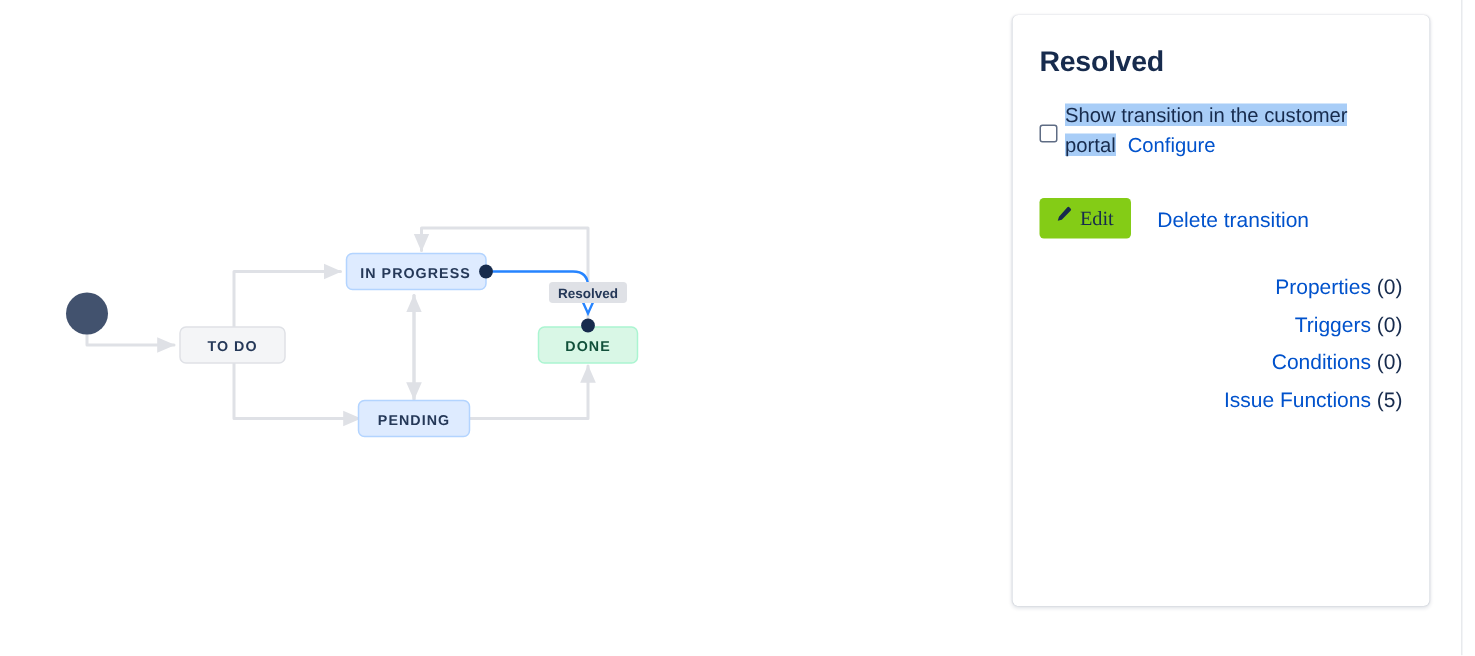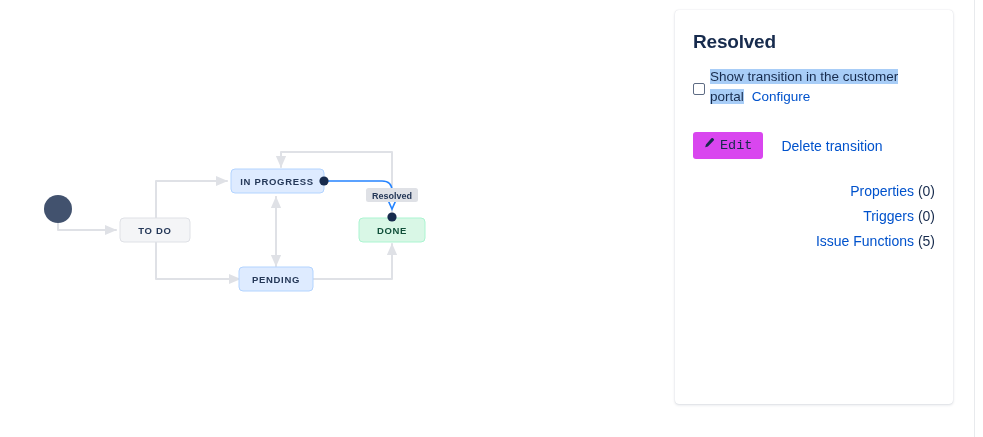--- a/index.html
+++ b/index.html
@@ -133,25 +133,25 @@
   
   .actions-row {
     display: flex;
     align-items: center;
     margin-bottom: 20px;
   }
   .edit-button {
     display: inline-flex;
     align-items: center;
     gap: 5px;
-    background: #d946ef;
+    background: #84cc16;
     border: none;
     border-radius: 3px;
     padding: 5px 11px 5px 9px;
-    font-family: Liberation Mono, monospace;
+    font-family: Liberation Serif, serif;
     font-size: 13.5px;
     color: #172b4d;
     cursor: pointer;
   }
   .pencil-icon { display: block; }
   .delete-link {
     margin-left: 18px;
     font-size: 14px;
   }
 
@@ -295,20 +295,24 @@
     <ul class="options-list">
       <li class="options-item">
         <a class="link">Properties</a>
         <span class="options-count">(0)</span>
       </li>
       <li class="options-item">
         <a class="link">Triggers</a>
         <span class="options-count">(0)</span>
       </li>
       <li class="options-item">
+        <a class="link">Conditions</a>
+        <span class="options-count">(0)</span>
+      </li>
+      <li class="options-item">
         <a class="link">Issue Functions</a>
         <span class="options-count">(5)</span>
       </li>
     </ul>
   </div>
 
   <div class="page-divider"></div>
 </div>
 
 </body></html>

